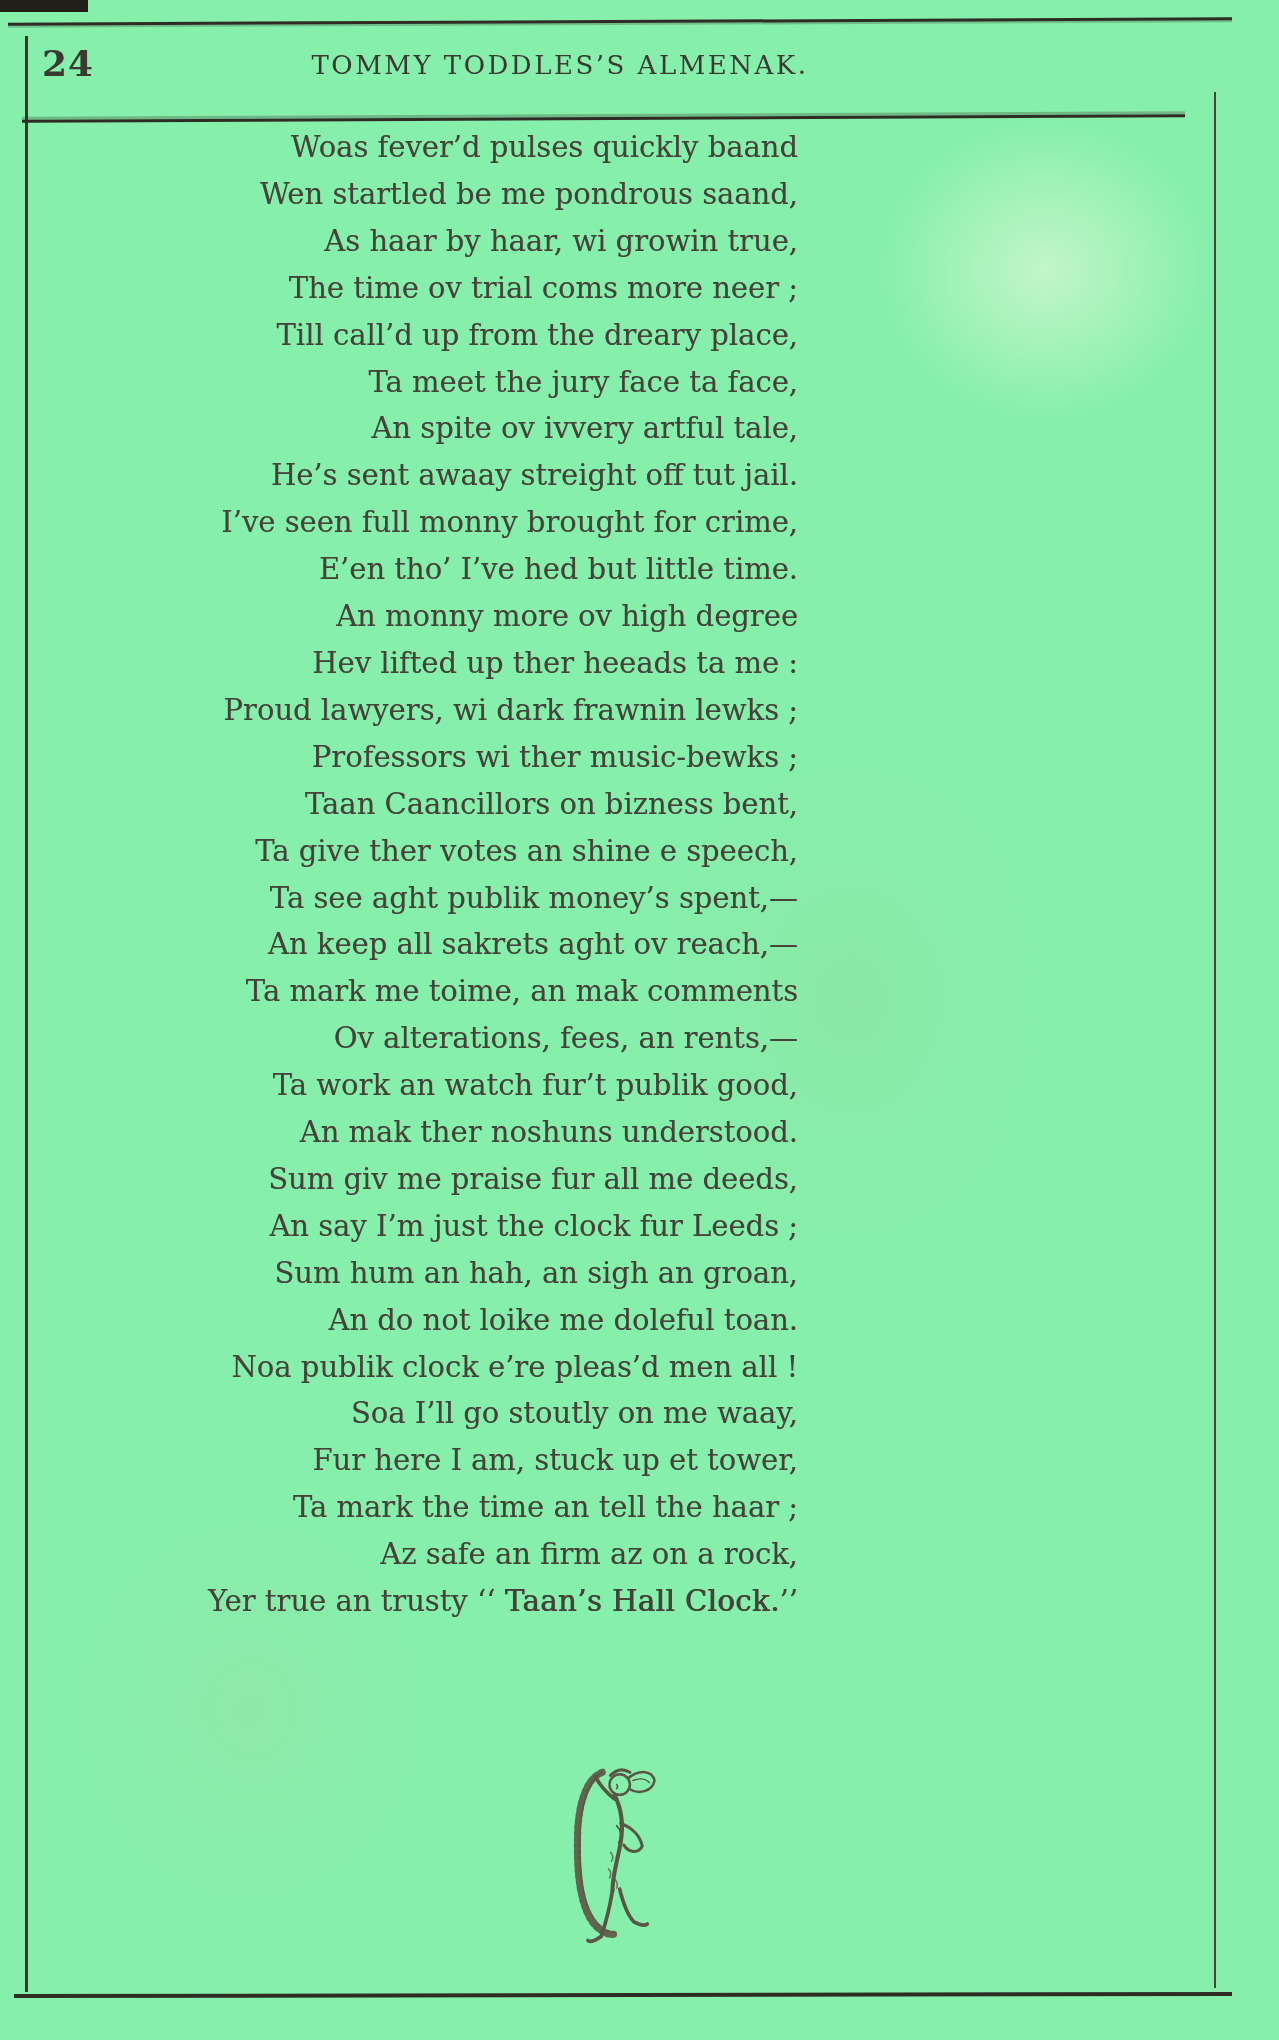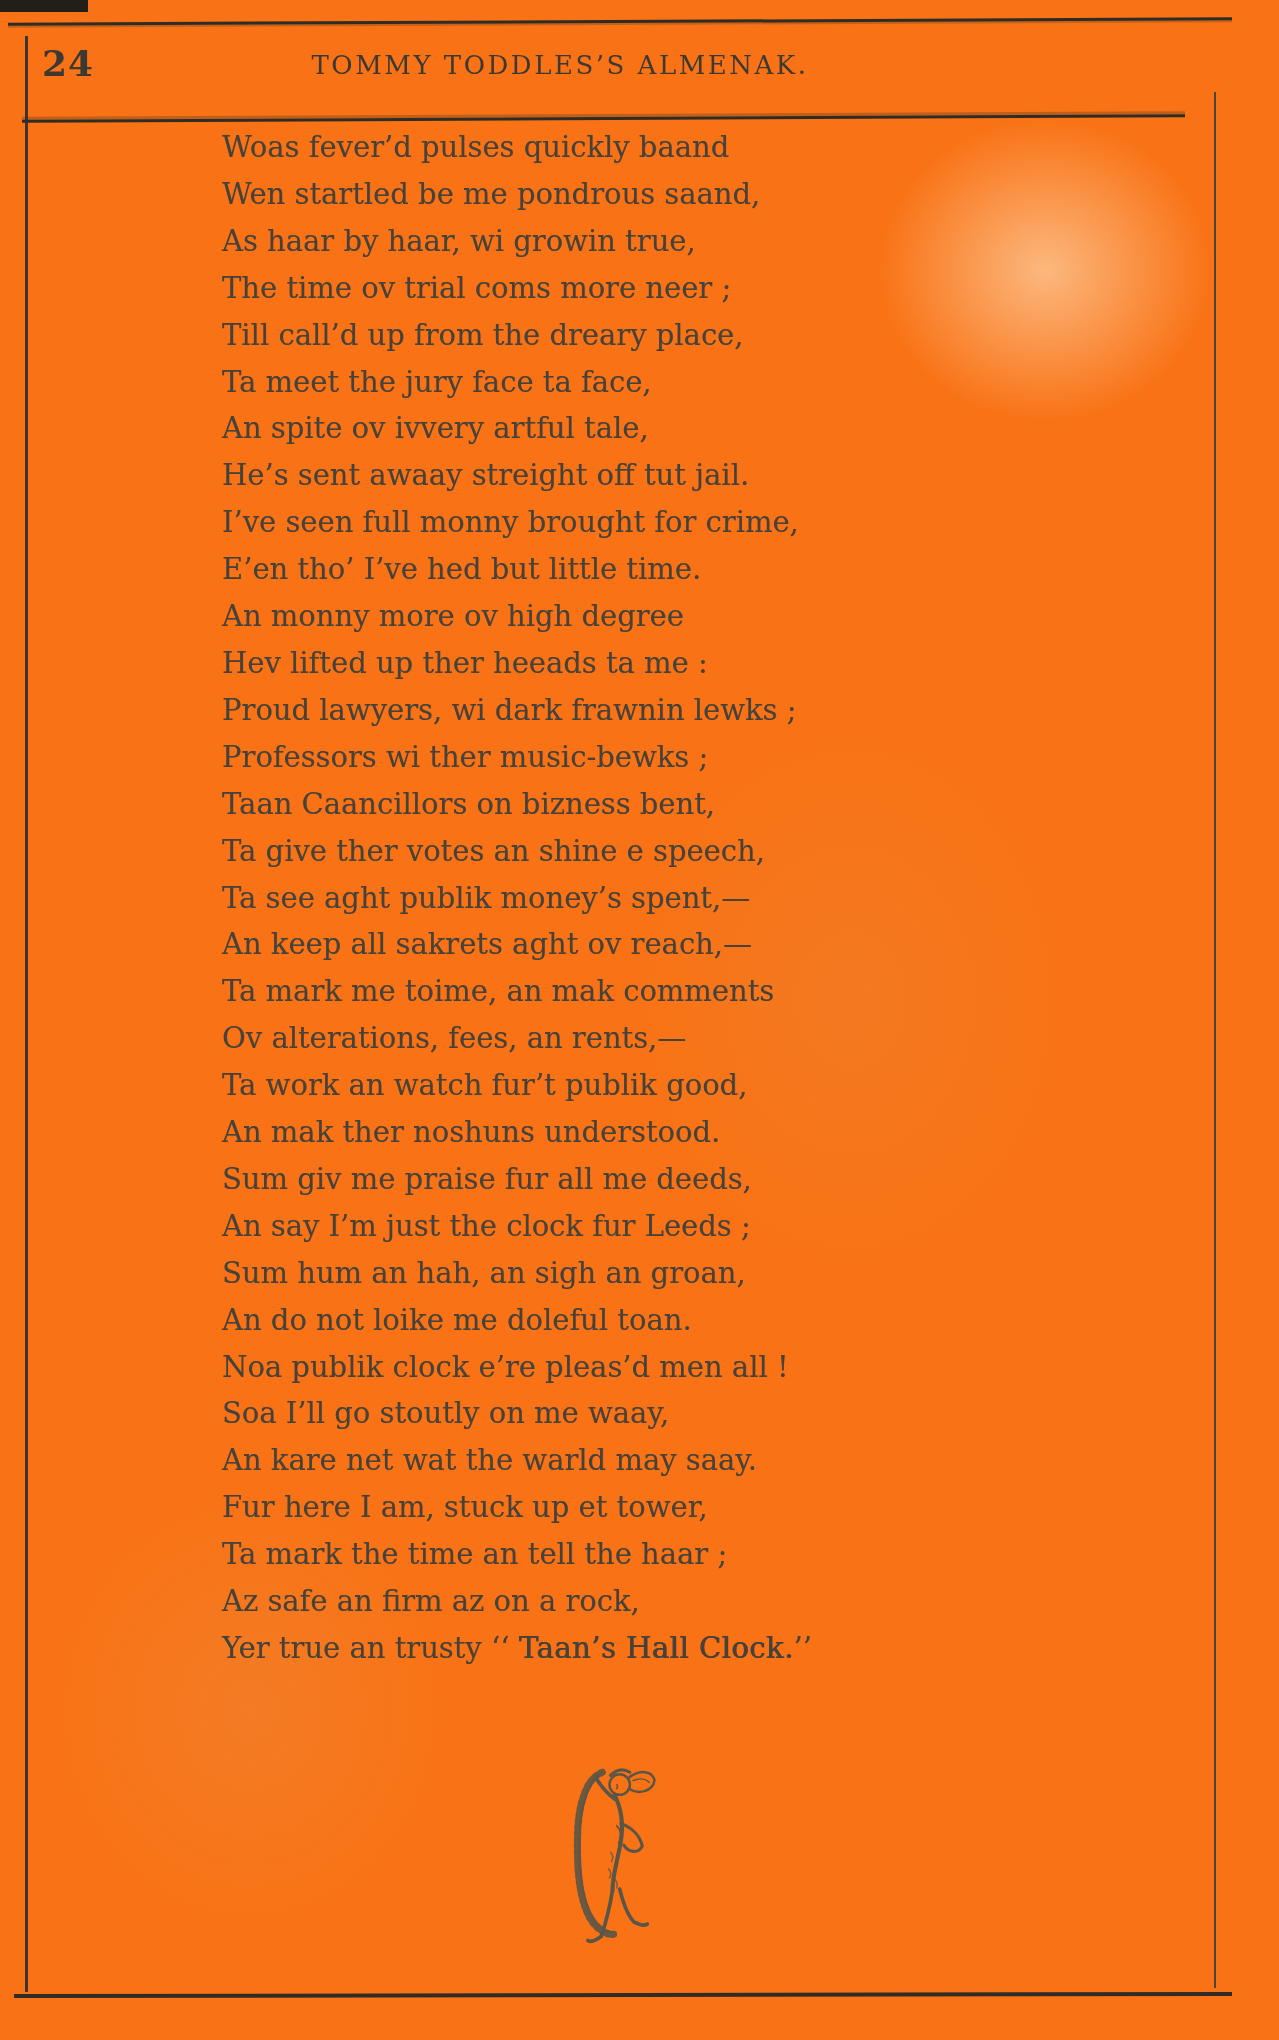--- a/index.html
+++ b/index.html
@@ -1,19 +1,19 @@
 <!DOCTYPE html>
 <html><head>
 <meta charset="utf-8">
 <style>
   html,body{margin:0;padding:0;background:#e9e4c4;}
   .scan{
     position:relative;
     width:1279px;height:2040px;
-    background:#f97316;
+    background:#86efac;
     overflow:hidden;
     font-family:"DejaVu Serif","Liberation Serif",serif;
     color:#46423a;
   }
   
   .stain{position:absolute;border-radius:50%;pointer-events:none;}
   .stain.s1{left:640px;top:740px;width:420px;height:520px;
     background:radial-gradient(closest-side,rgba(190,175,120,.10),rgba(190,175,120,0));}
   .stain.s2{left:60px;top:1500px;width:380px;height:420px;
     background:radial-gradient(closest-side,rgba(200,188,140,.12),rgba(200,188,140,0));}
@@ -30,21 +30,21 @@
 
   .page-number{
     position:absolute;left:42px;top:42px;
     font-size:36px;font-weight:bold;color:#3c3932;letter-spacing:1px;
   }
   .running-title{
     position:absolute;left:560px;top:50px;transform:translateX(-50%);
     font-size:26px;font-weight:normal;letter-spacing:2.5px;color:#3c3932;white-space:nowrap;
   }
 
-  .poem{position:absolute;left:222px;top:124px;}
+  .poem{position:absolute;left:208px;top:124px;text-align:right;}
   .poem-line{
     font-size:29px;line-height:46.9px;white-space:pre;color:#46423a;
     text-shadow:0.3px 0.3px 0 rgba(70,66,58,.35);
   }
   .poem-final-line{display:block;}
   .blackletter{
     font-weight:normal;letter-spacing:0.5px;
     text-shadow:0.8px 0 0 currentColor;
   }
 
@@ -94,21 +94,20 @@
         <div class="poem-line">Ta mark me toime, an mak comments</div>
         <div class="poem-line">Ov alterations, fees, an rents,—</div>
         <div class="poem-line">Ta work an watch fur’t publik good,</div>
         <div class="poem-line">An mak ther noshuns understood.</div>
         <div class="poem-line">Sum giv me praise fur all me deeds,</div>
         <div class="poem-line">An say I’m just the clock fur Leeds ;</div>
         <div class="poem-line">Sum hum an hah, an sigh an groan,</div>
         <div class="poem-line">An do not loike me doleful toan.</div>
         <div class="poem-line">Noa publik clock e’re pleas’d men all !</div>
         <div class="poem-line">Soa I’ll go stoutly on me waay,</div>
-        <div class="poem-line">An kare net wat the warld may saay.</div>
         <div class="poem-line">Fur here I am, stuck up et tower,</div>
         <div class="poem-line">Ta mark the time an tell the haar ;</div>
         <div class="poem-line">Az safe an firm az on a rock,</div>
       </div>
     <div class="poem-line poem-final-line"><span>Yer true an trusty ‘‘ </span><span class="blackletter">Taan’s Hall Clock.</span><span>’’</span></div>
   </div>
 
   <div class="tailpiece">
     <svg viewBox="0 0 95 200">
 

